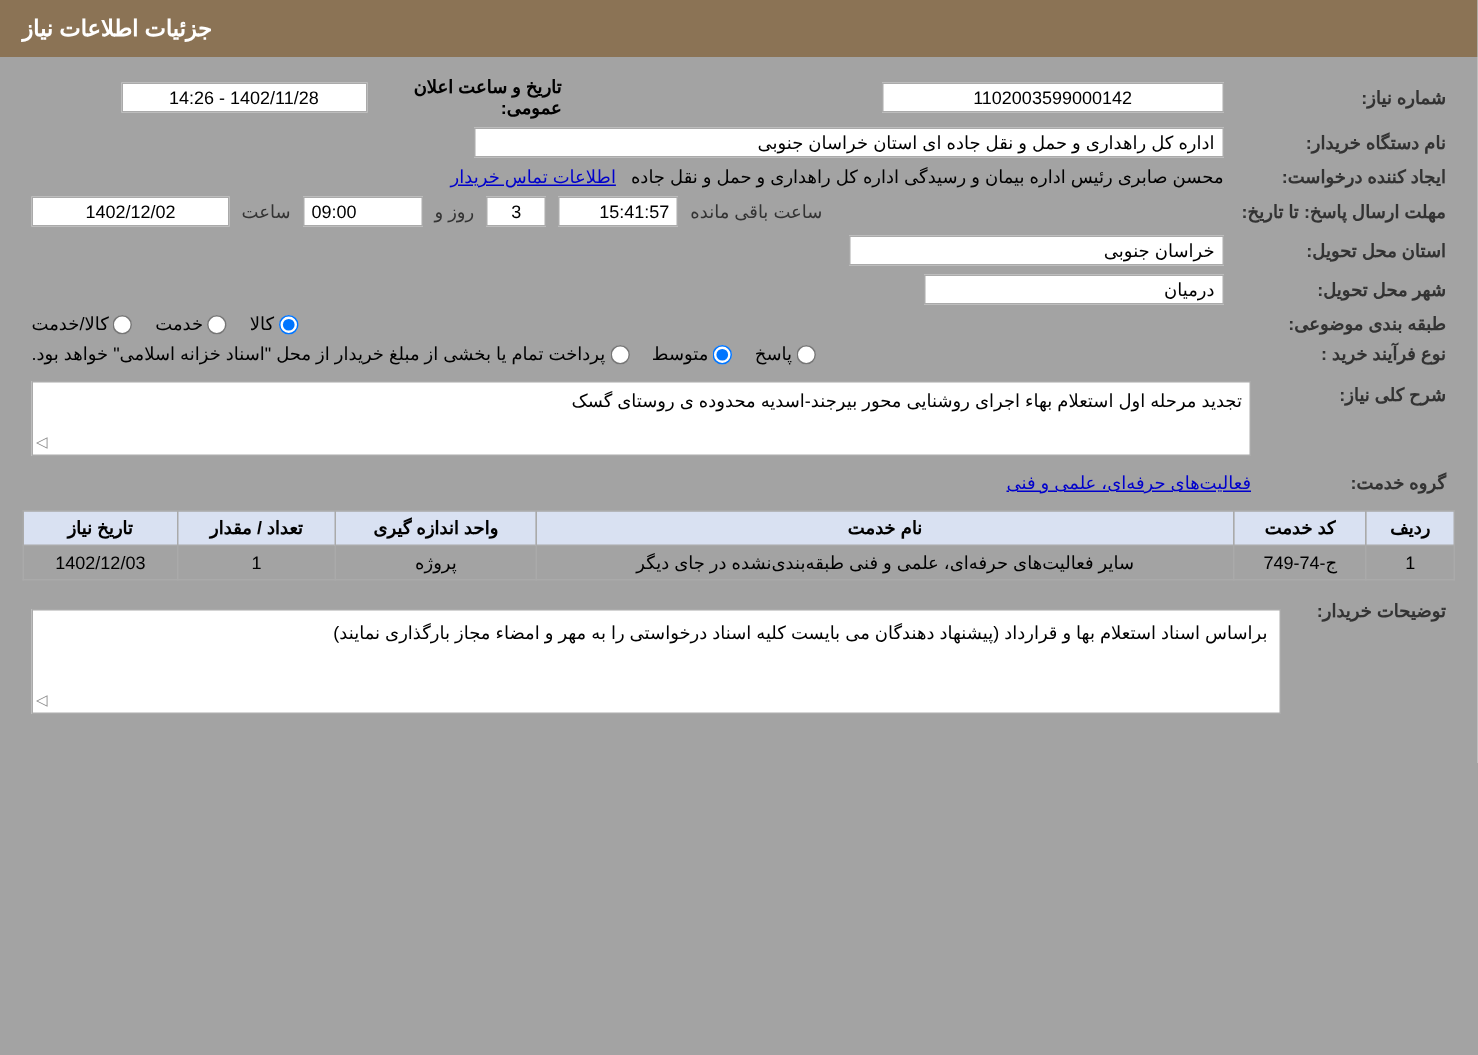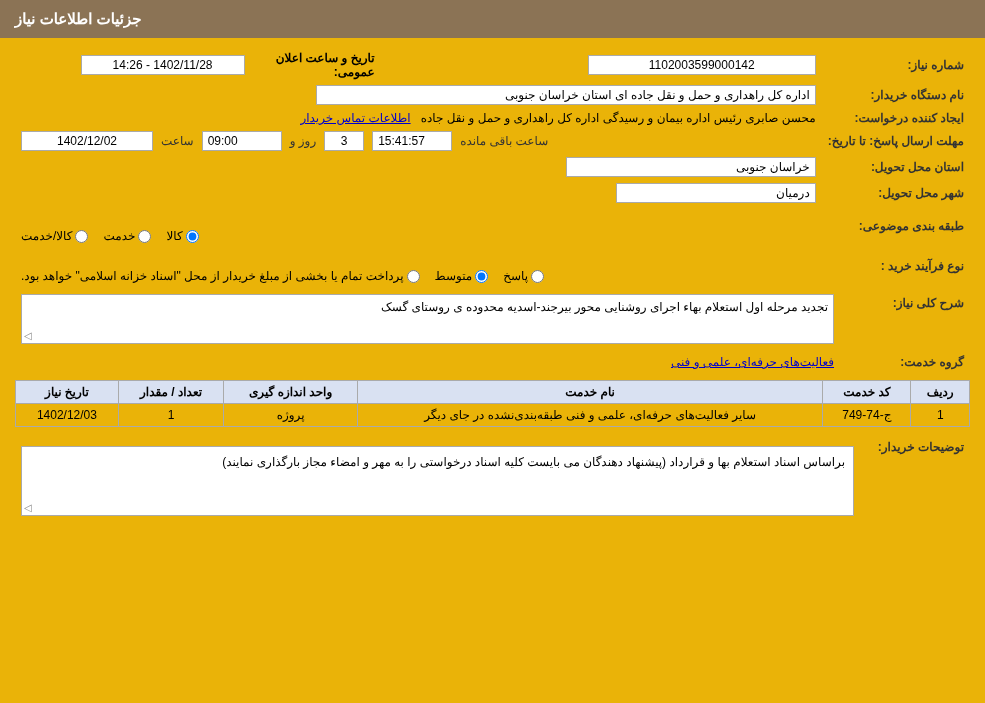--- a/index.html
+++ b/index.html
@@ -5,21 +5,21 @@
     * { box-sizing: border-box; margin: 0; padding: 0; }
     body {
       font-family: Tahoma, Arial, sans-serif;
       font-size: 13px;
       background: #f0f0f0;
       direction: rtl;
     }
     .page-wrapper {
       width: 985px;
       min-height: 703px;
-      background: #eab308;
+      background: #a3a3a3;
       margin: 0 auto;
     }
     .header-bar {
       background: #8B7355;
       color: #fff;
       text-align: left;
       padding: 10px 15px;
       font-size: 15px;
       font-weight: bold;
     }
@@ -73,21 +73,20 @@
     .link-text {
       color: #0000cc;
       text-decoration: underline;
       cursor: pointer;
     }
     .radio-group {
       display: flex;
       gap: 15px;
       flex-direction: row-reverse;
       align-items: center;
-      margin-top: 20px;
     }
     .radio-item {
       display: flex;
       align-items: center;
       gap: 3px;
       flex-direction: row-reverse;
     }
     .description-box {
       border: 1px solid #aaa;
       padding: 5px;
@@ -223,21 +222,21 @@
 
       <tr>
         <td class="label-cell">مهلت ارسال پاسخ: تا تاریخ:</td>
         <td class="value-cell" colspan="4">
           <div class="inline-fields">
             <span class="input-box input-date">1402/12/02</span>
             <span class="small-label">ساعت</span>
             <span class="input-box" style="width:80px;text-align:left;">09:00</span>
             <span class="small-label">روز و</span>
             <span class="input-box" style="width:40px;text-align:center;">3</span>
-            <span class="input-box" style="width:80px;text-align:left;">15:41:57</span>
+            <span class="input-box" style="width:80px;text-align:right;">15:41:57</span>
             <span class="small-label">ساعت باقی مانده</span>
           </div>
         </td>
       </tr>
 
       <tr>
         <td class="label-cell">استان محل تحویل:</td>
         <td class="value-cell" colspan="4">
           <span class="input-box" style="width:250px;">خراسان جنوبی</span>
         </td>

